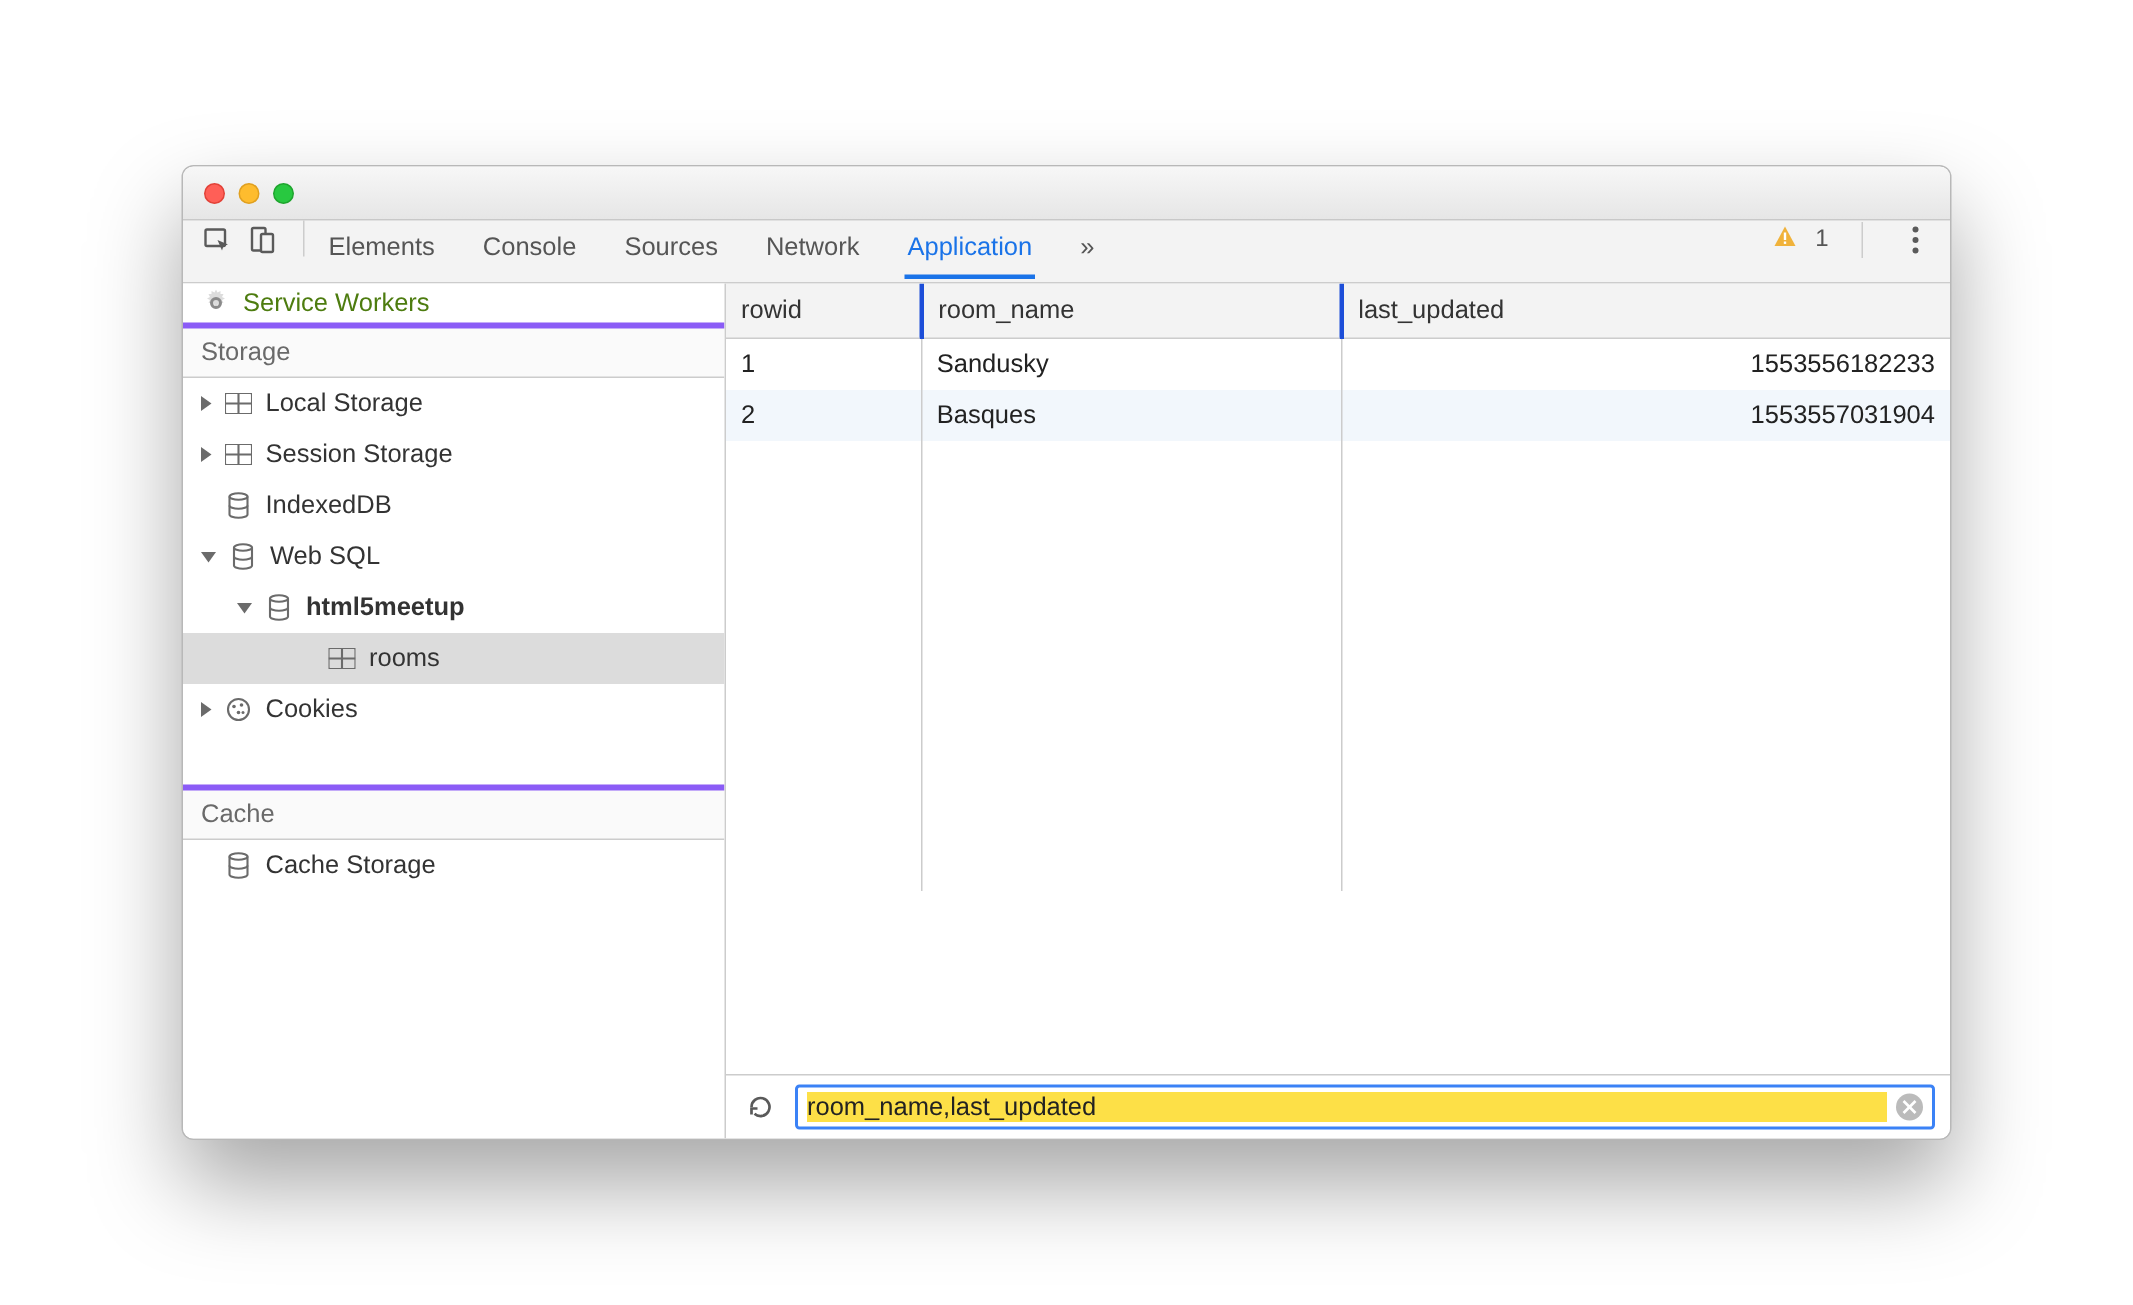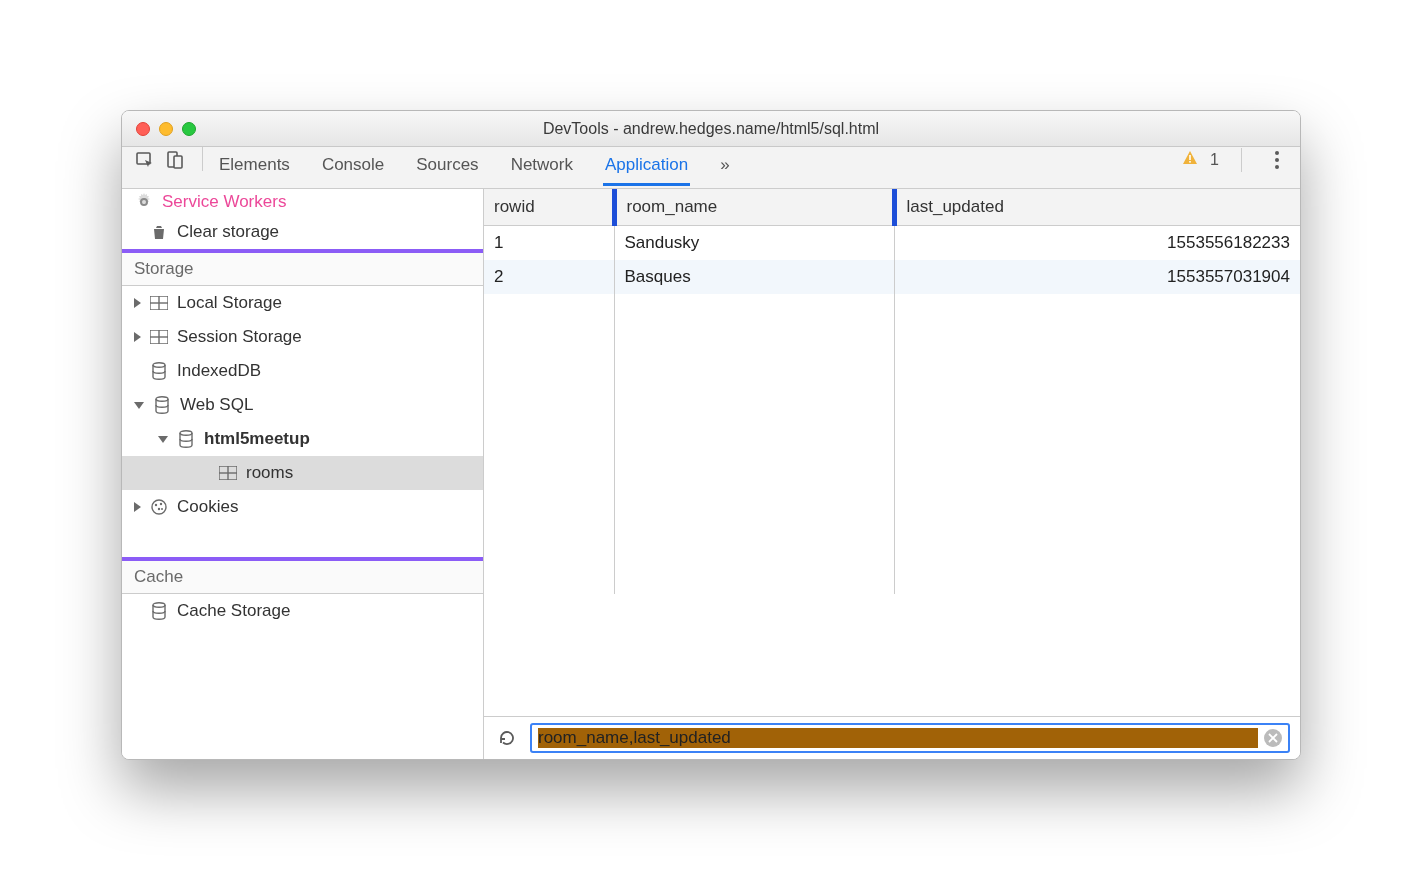--- a/index.html
+++ b/index.html
@@ -99,21 +99,21 @@
     background: #fafafa;
   }
   .sb-item {
     display: flex;
     align-items: center;
     gap: 8px;
     padding: 7px 8px 7px 12px;
     white-space: nowrap;
     cursor: default;
   }
-  .sb-item.truncated { color:#ec4899; padding-top:3px; padding-bottom:3px; overflow:hidden; }
+  .sb-item.truncated { color:#4d7c0f; padding-top:3px; padding-bottom:3px; overflow:hidden; }
   .sb-item.sel { background: #dcdcdc; }
   .indent1 { padding-left: 36px; font-weight: bold; }
   .indent3 { padding-left: 96px; }
   .tri {
     width: 0; height: 0;
     border-style: solid;
   }
   .tri.right {
     border-width: 5px 0 5px 7px;
     border-color: transparent transparent transparent #6b6b6b;
@@ -134,21 +134,21 @@
   table.datagrid {
     width: 100%;
     border-collapse: collapse;
     font-size: 17px;
   }
   table.datagrid th {
     text-align: left;
     font-weight: 400;
     background: #f3f3f3;
     border-bottom: 1px solid #ccc;
-    border-right: 5px solid #1d4ed8;
+    border-right: 3px solid #1d4ed8;
     padding: 8px 10px;
     color: #333;
   }
   table.datagrid th:last-child { border-right: none; }
   table.datagrid td {
     padding: 7px 10px;
     border-right: 1px solid #ccc;
     color: #222;
     vertical-align: top;
   }
@@ -176,21 +176,21 @@
     border-radius: 3px;
     display: flex;
     align-items: center;
     padding: 3px 6px;
     gap: 6px;
   }
   .sql-text {
     flex: 1;
     font-size: 17px;
     color: #222;
-    background: #a16207;
+    background: #fde047;
   }
   .clear-btn {
     width: 18px; height: 18px;
     border-radius: 50%;
     background: #bbb;
     color: #fff;
     display:flex; align-items:center; justify-content:center;
     font-size: 12px;
     line-height: 1;
   }
@@ -205,21 +205,20 @@
 <body>
 
 <div class="window">
 
   <div class="titlebar">
     <div class="traffic">
       <div class="tlight tred"></div>
       <div class="tlight tyel"></div>
       <div class="tlight tgrn"></div>
     </div>
-    <div class="title">DevTools - andrew.hedges.name/html5/sql.html</div>
   </div>
 
   <div class="toolbar">
     <div class="ic">
       <svg width="20" height="20" viewBox="0 0 20 20" fill="none" stroke="#5a5a5a" stroke-width="1.6">
         <rect x="2" y="3" width="13" height="11" rx="1"></rect>
         <path d="M10 10 L17 13 L14 14 L13 17 Z" fill="#5a5a5a" stroke="none"></path>
       </svg>
     </div>
     <div class="ic">
@@ -264,29 +263,20 @@
       <div class="sb-item truncated">
         <span class="ico">
           <svg width="18" height="18" viewBox="0 0 18 18" fill="#8a8a8a">
               <path d="M9 5a4 4 0 1 0 0 8 4 4 0 0 0 0-8Zm0 6a2 2 0 1 1 0-4 2 2 0 0 1 0 4Z"></path>
               <path d="M9 0l1 2 2-1 0 2 2 0-1 2 2 1-2 1 1 2-2 0 0 2-2-1-1 2-1-2-2 1 0-2-2 0 1-2-2-1 2-1-1-2 2 0 0-2 2 1Z" opacity=".3"></path>
             </svg>
         </span>
         <span style="text-decoration:line-through; text-decoration-color:transparent;">Service Workers</span>
       </div>
 
-      <div class="sb-item">
-        <span class="tri spacer"></span>
-        <span class="ico">
-          <svg width="16" height="16" viewBox="0 0 16 16" fill="#6b6b6b">
-              <path d="M3 5h10l-1 10H4L3 5Zm3-3h4l1 2H5l1-2Z"></path>
-            </svg>
-        </span>
-        <span>Clear storage</span>
-      </div>
 
       <div class="sb-section-title">Storage</div>
 
       <div class="sb-item">
         <span class="tri right"></span>
         <span class="ico">
           <svg width="18" height="14" viewBox="0 0 18 14" fill="#6b6b6b">
               <rect width="18" height="14" rx="1" fill="none" stroke="#6b6b6b" stroke-width="1.4"></rect>
               <line x1="0" y1="7" x2="18" y2="7" stroke="#6b6b6b" stroke-width="1.4"></line>
               <line x1="9" y1="0" x2="9" y2="14" stroke="#6b6b6b" stroke-width="1.4"></line>

